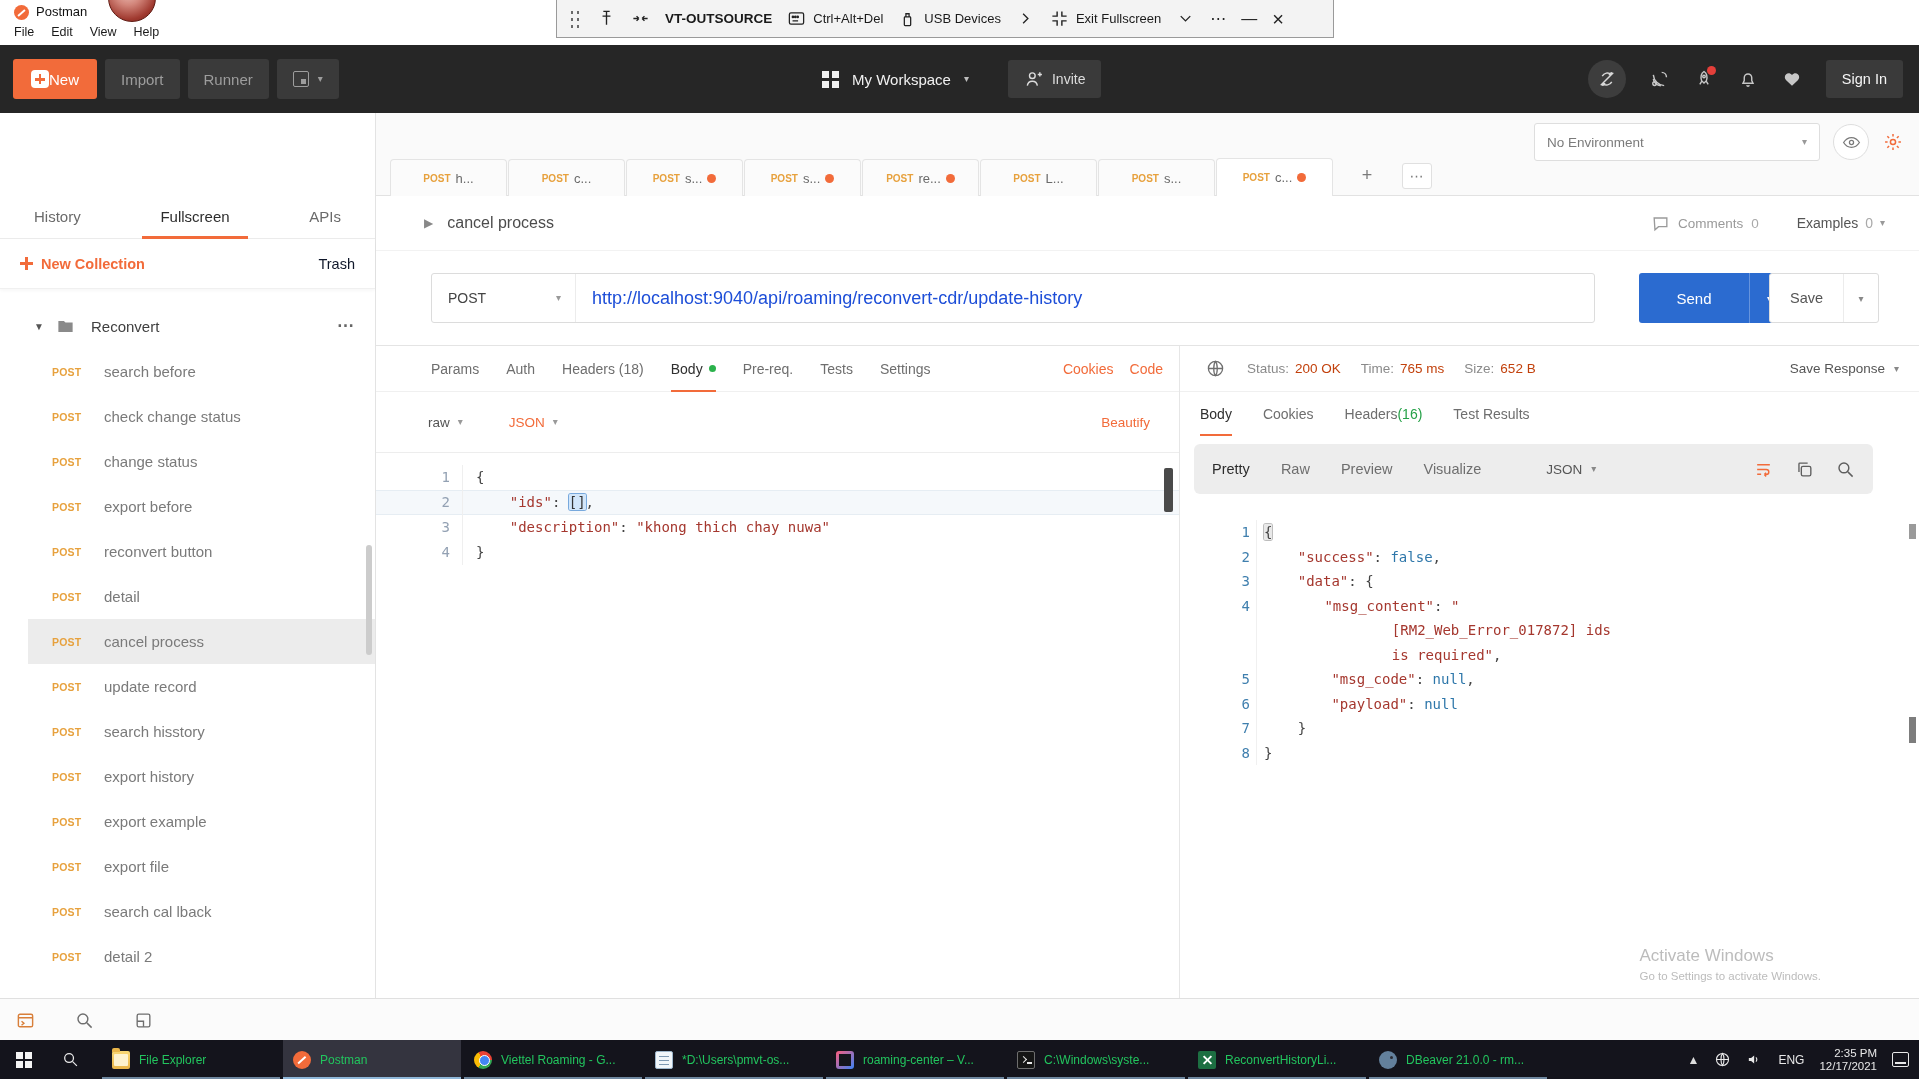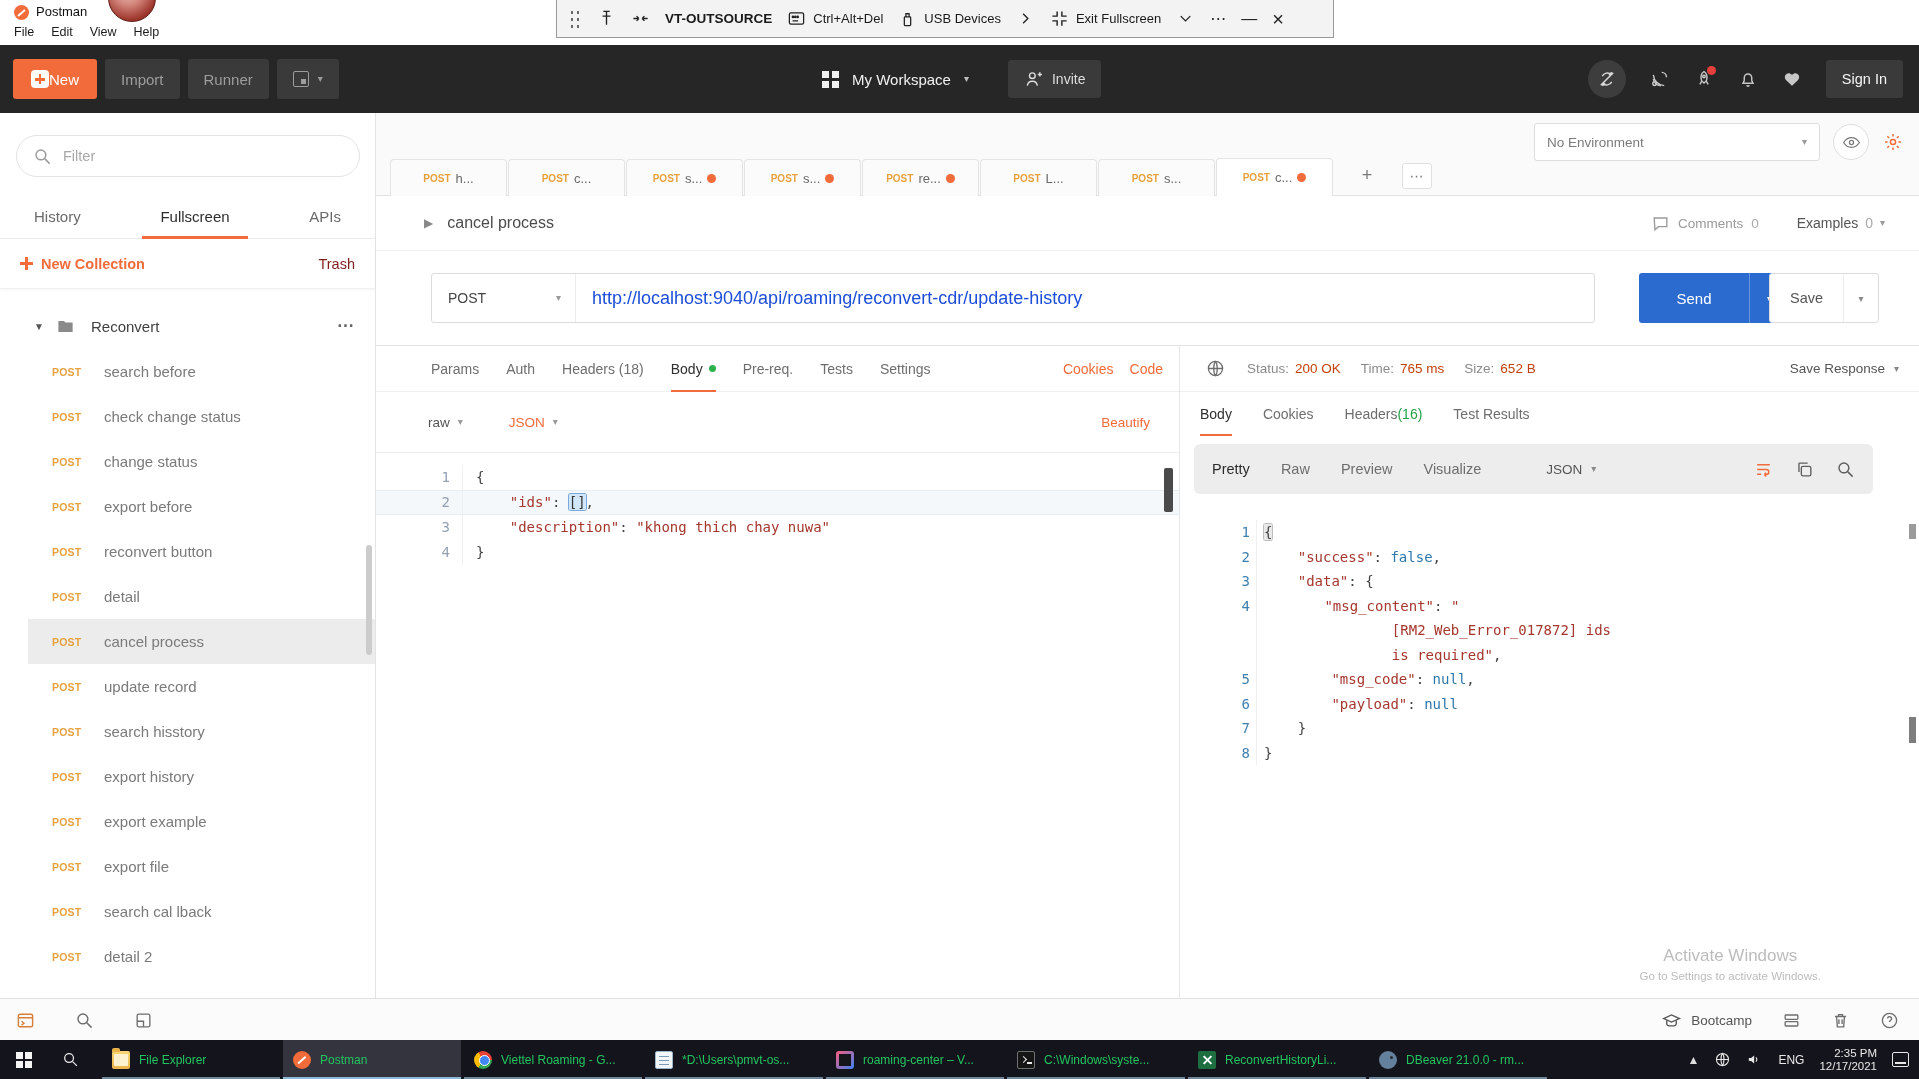--- a/index.html
+++ b/index.html
@@ -69,21 +69,21 @@
   .sb-tab { font-size:15px; color:#6a6a6a; position:relative; height:44px; display:flex; align-items:center; padding:0 6px; }
   .sb-tab.active { color:#2d2d2d; }
   .sb-tab.active::after { content:""; position:absolute; left:-12px; right:-12px; bottom:0; height:3px; background:#f26b3a; }
   .sb-actions { position:absolute; left:0; top:126px; width:100%; height:50px; display:flex; align-items:center;
     justify-content:space-between; padding:0 20px; border-bottom:1px solid #f0f0f0; box-shadow:0 2px 3px rgba(0,0,0,.03); }
   .new-col { color:#f26b3a; font-size:14.5px; font-weight:bold; display:flex; align-items:center; gap:8px; }
   .plus-orange { position:relative; width:13px; height:13px; }
   .plus-orange::before,.plus-orange::after { content:""; position:absolute; background:#f26b3a; }
   .plus-orange::before { left:0; top:5.2px; width:13px; height:2.6px; }
   .plus-orange::after { left:5.2px; top:0; width:2.6px; height:13px; }
-  .trash-lbl { color:#7f1d1d; font-size:14.5px; }
+  .trash-lbl { color:#0f172a; font-size:14.5px; }
   .tree { position:absolute; left:0; top:190px; width:100%; }
   .folder-row { height:46px; display:flex; align-items:center; padding-left:34px; position:relative; }
   .folder-caret { font-size:10px; color:#555; width:22px; }
   .folder-ic { color:#8a8a8a; margin-right:16px; }
   .folder-name { font-size:15px; color:#3f3f3f; }
   .folder-dots { position:absolute; right:20px; top:12px; color:#666; font-size:17px; letter-spacing:1px; font-weight:bold; }
   .req-item { height:45px; margin-left:28px; display:flex; align-items:center; padding-left:24px; }
   .req-item.selected { background:#ececec; }
   .req-method { width:52px; font-size:10.5px; font-weight:bold; color:#e7a13d; letter-spacing:.2px; }
   .req-name { font-size:15px; color:#7a7a7a; }
@@ -198,21 +198,21 @@
 
   .resp-code { position:absolute; left:0; top:162px; right:10px; bottom:0; padding-top:12px;
     font-family:"DejaVu Sans Mono", monospace; font-size:14px; }
   .resp-code .code-line { line-height:24.5px; }
   .resp-code .ln { flex:0 0 70px; color:#3f7fae; }
   .resp-code .code { margin-left:6px; padding-left:7px; border-left:1px solid #f0f0f0; white-space:pre-wrap; color:#444; width:362px; }
   .resp-h1 { position:absolute; right:3px; top:178px; width:7px; height:15px; background:#9a9a9a; }
   .resp-h2 { position:absolute; right:3px; top:371px; width:7px; height:26px; background:#7d7d7d; }
 
   .watermark { position:absolute; right:98px; top:600px; text-align:left; color:#bcbcbc; }
-  .wm1 { font-size:17px;text-align:center; }
+  .wm1 { font-size:17px; }
   .wm2 { font-size:11.5px; margin-top:4px; }
 
   
   .pm-statusbar { position:absolute; left:0; top:998px; width:1919px; height:42px; background:#fbfbfb; border-top:1px solid #e0e0e0; }
   .st-left { position:absolute; left:16px; top:0; height:42px; display:flex; align-items:center; gap:40px; color:#6e6e6e; }
   .console-ic { color:#d87f3a; }
   .st-right { position:absolute; right:20px; top:0; height:42px; display:flex; align-items:center; gap:30px; color:#6e6e6e; }
   .bootcamp { display:flex; align-items:center; gap:10px; font-size:13.5px; color:#555; }
   .s-ic { width:19px; height:19px; }
 
@@ -374,27 +374,20 @@
       <svg class="h-ic" viewBox="0 0 24 24">
           <path fill="currentColor" d="M12 20l-7-6.5c-2.2-2-2.2-5.4 0-7.2 2-1.7 5-1.4 7 .8 2-2.2 5-2.5 7-.8 2.2 1.8 2.2 5.2 0 7.2z"></path>
         </svg>
       <div class="signin-btn">
           <span>Sign In</span>
         </div>
     </div>
   </div>
 
   <div class="sidebar">
-    <div class="filter-box">
-      <svg class="s-ic" viewBox="0 0 24 24" fill="none" stroke="currentColor" stroke-width="1.8">
-          <circle cx="10" cy="10" r="6.2"></circle>
-          <path d="M15 15l6 6"></path>
-        </svg>
-      <input placeholder="Filter" style="">
-    </div>
     <div class="sb-tabs">
 
         <span class="sb-tab">
           <span>History</span>
         </span>
 
         <span class="sb-tab active">
           <span>Fullscreen</span>
         </span>
 
@@ -826,40 +819,20 @@
         </svg>
       <svg class="s-ic" viewBox="0 0 24 24" fill="none" stroke="currentColor" stroke-width="1.8">
           <circle cx="10" cy="10" r="6.2"></circle>
           <path d="M15 15l6 6"></path>
         </svg>
       <svg class="s-ic" viewBox="0 0 24 24" fill="none" stroke="currentColor" stroke-width="1.7">
           <rect x="4" y="4" width="16" height="16" rx="2"></rect>
           <path d="M4 13h8v7"></path>
         </svg>
     </div>
-    <div class="st-right">
-      <span class="bootcamp">
-        <svg class="s-ic" viewBox="0 0 24 24" fill="none" stroke="currentColor" stroke-width="1.7">
-            <path d="M2 9.5L12 5l10 4.5L12 14z"></path>
-            <path d="M6 11.8V16c0 1.5 2.7 2.8 6 2.8s6-1.3 6-2.8v-4.2"></path>
-          </svg>
-        <span>Bootcamp</span>
-      </span>
-      <svg class="s-ic" viewBox="0 0 24 24" fill="none" stroke="currentColor" stroke-width="1.7">
-          <rect x="4" y="5" width="16" height="5.5" rx="1"></rect>
-          <rect x="4" y="13.5" width="16" height="5.5" rx="1"></rect>
-        </svg>
-      <svg class="s-ic" viewBox="0 0 24 24" fill="none" stroke="currentColor" stroke-width="1.7">
-          <path d="M5 7h14M9.5 7V4.5h5V7M7 7l1 13h8l1-13M10 10.5v6M14 10.5v6"></path>
-        </svg>
-      <svg class="s-ic" viewBox="0 0 24 24" fill="none" stroke="currentColor" stroke-width="1.7">
-          <circle cx="12" cy="12" r="9"></circle>
-          <path d="M9.6 9.6a2.5 2.5 0 114.1 1.9c-.9.7-1.7 1.2-1.7 2.4M12 17v.01"></path>
-        </svg>
-    </div>
   </div>
 
   <div class="taskbar">
     <div class="tb-btn">
         <span class="win-logo"></span>
       </div>
     <div class="tb-btn">
       <svg class="tray-ic" viewBox="0 0 24 24" fill="none" stroke="currentColor" stroke-width="1.8">
           <circle cx="10" cy="10" r="6.2"></circle>
           <path d="M15 15l6 6"></path>

